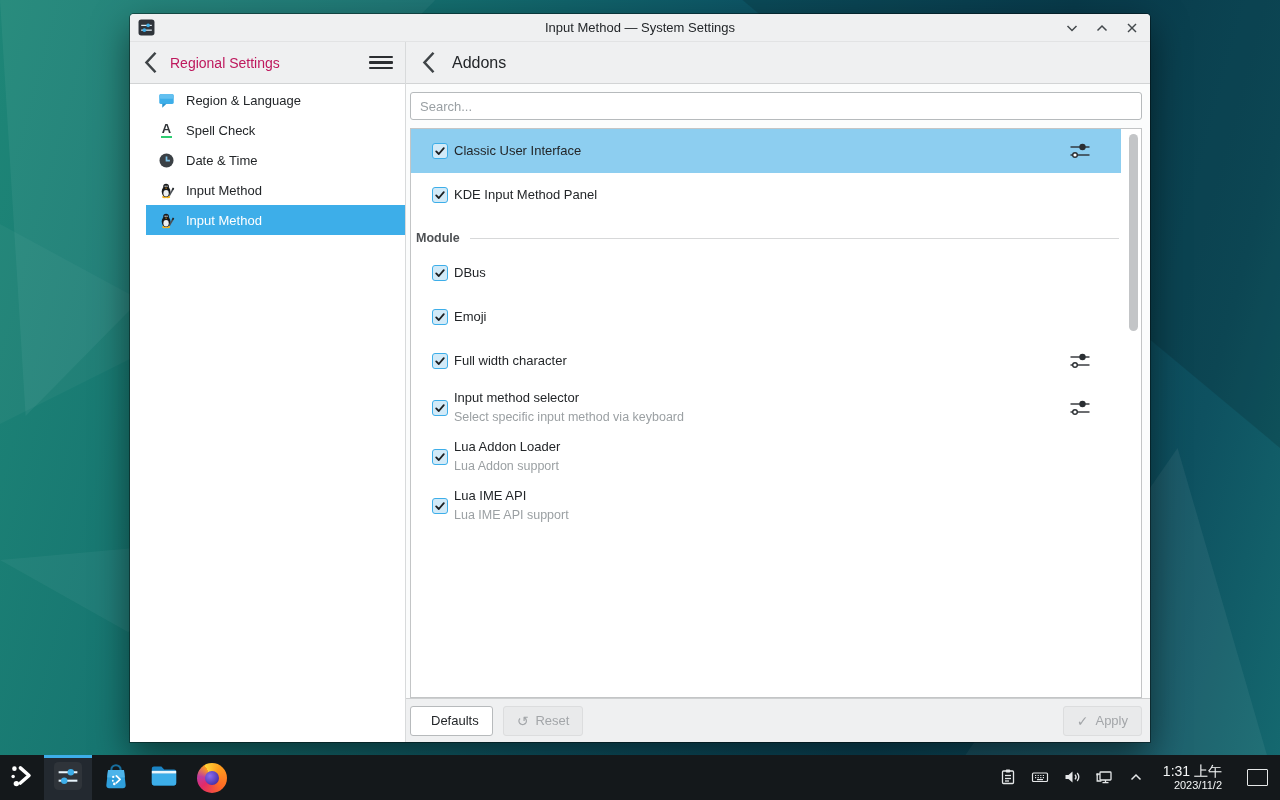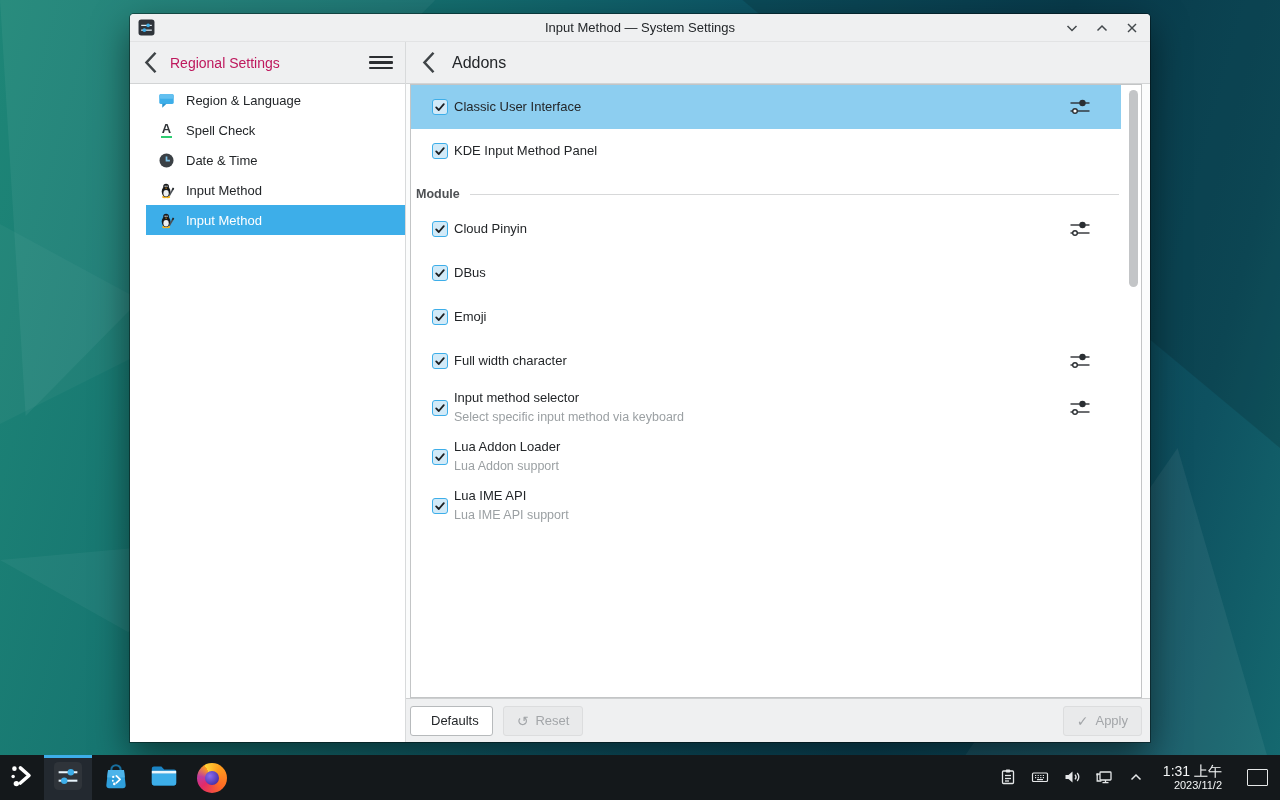--- a/index.html
+++ b/index.html
@@ -211,20 +211,23 @@
 
       <div class="content">
         <div class="pane-header content-header">
           <span class="back-btn">
               <svg viewBox="0 0 12 18" fill="none" stroke="#3f4447" stroke-width="1.7">
                 <path d="M9 2.5 L3 9 L9 15.5"></path>
               </svg>
             </span>
           <span class="content-title">Addons</span>
         </div>
+        <div class="search-area">
+          <input class="search-input" type="text" placeholder="Search..." style="">
+        </div>
         <div class="list-frame">
           <div class="list-inner" id="addon-list">
               <div class="addon-row selected">
                 <span class="checkbox checked">
                   <svg viewBox="0 0 12 12">
                     <path d="M2.2 6.4 L4.8 9 L9.8 3.2" fill="none" stroke="#1c1f22" stroke-width="1.8" stroke-linecap="round" stroke-linejoin="round"></path>
                   </svg>
                 </span>
                 <div class="row-text">
                   <div class="row-title">Classic User Interface</div>
@@ -246,39 +249,20 @@
                   </svg>
                 </span>
                 <div class="row-text">
                   <div class="row-title">KDE Input Method Panel</div>
                 </div>
                 <div class="row-spacer"></div>
               </div>
               <div class="section-header">
                 <span class="section-title">Module</span>
                 <div class="section-line"></div>
-              </div>
-              <div class="addon-row">
-                <span class="checkbox checked">
-                  <svg viewBox="0 0 12 12">
-                    <path d="M2.2 6.4 L4.8 9 L9.8 3.2" fill="none" stroke="#1c1f22" stroke-width="1.8" stroke-linecap="round" stroke-linejoin="round"></path>
-                  </svg>
-                </span>
-                <div class="row-text">
-                  <div class="row-title">Cloud Pinyin</div>
-                </div>
-                <div class="row-spacer"></div>
-                <span class="config-btn">
-                  <svg viewBox="0 0 22 18" stroke="#2b2f33" stroke-width="1.4">
-                    <line x1="1.5" y1="5" x2="20.5" y2="5"></line>
-                    <circle cx="13.5" cy="5" r="2.5" fill="#2b2f33"></circle>
-                    <line x1="1.5" y1="13" x2="20.5" y2="13"></line>
-                    <circle cx="6" cy="13" r="2.3" fill="#fff"></circle>
-                  </svg>
-                </span>
               </div>
               <div class="addon-row">
                 <span class="checkbox checked">
                   <svg viewBox="0 0 12 12">
                     <path d="M2.2 6.4 L4.8 9 L9.8 3.2" fill="none" stroke="#1c1f22" stroke-width="1.8" stroke-linecap="round" stroke-linejoin="round"></path>
                   </svg>
                 </span>
                 <div class="row-text">
                   <div class="row-title">DBus</div>
                 </div>

